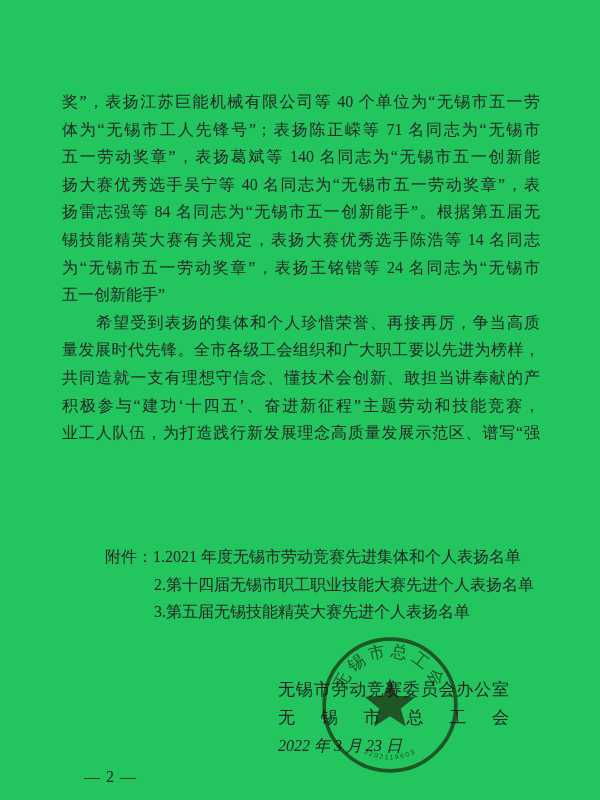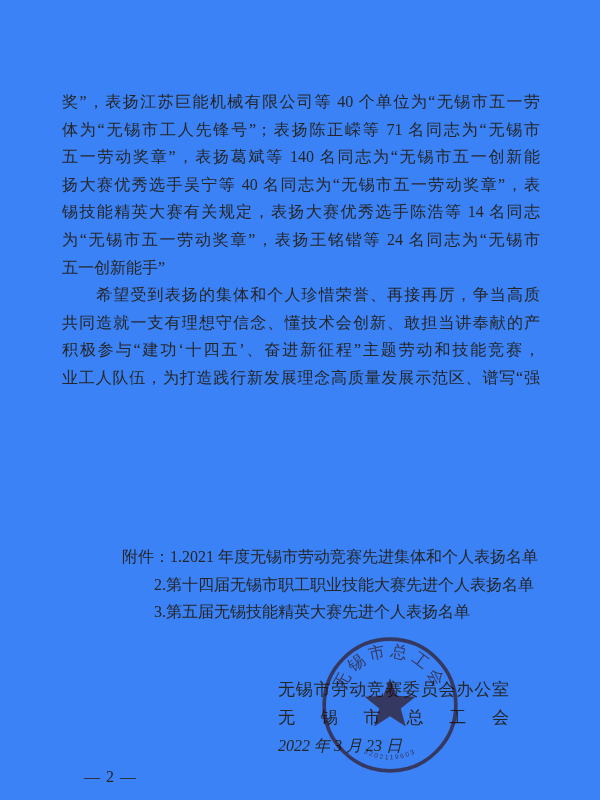--- a/index.html
+++ b/index.html
@@ -1,39 +1,39 @@
 <!DOCTYPE html>
 <html><head>
 <meta charset="utf-8">
 <style>
   html,body { margin:0; padding:0; background:#888; }
   .page {
     position:relative;
     width:600px; height:800px;
     margin:0 auto;
-    background:#3b82f6;
+    background:#22c55e;
     font-family:"Liberation Serif","DejaVu Serif",serif;
     color:#262626;
     overflow:hidden;
   }
   .body-text {
     position:absolute; left:62px; top:88px; width:478px;
     font-size:16px; line-height:27.6px;
   }
   .line {
     text-align:justify;
     text-align-last:justify;
     height:27.6px; overflow:hidden;
   }
   .line.no-just { text-align-last:left; }
   .attachments {
     position:absolute; left:105px; top:543px; width:450px;
     font-size:16px; line-height:27.5px;
   }
-  .att-row { white-space:nowrap;text-align:center; }
+  .att-row { white-space:nowrap; }
   .att-cont { padding-left:49px; white-space:nowrap; }
   .signature {
     position:absolute; left:278px; top:676px; width:231px;
     font-size:17px; line-height:28px;
   }
   .sig-org1 { text-align:justify; text-align-last:justify; height:28px; overflow:hidden; }
   .sig-org2 { text-align:justify; text-align-last:justify; height:28px; overflow:hidden; }
   .sig-date { font-size:16px;font-style:italic; }
   .seal {
     position:absolute; left:318px; top:633px; width:144px; height:144px;
@@ -49,26 +49,28 @@
 <body>
 
 <div class="page">
 
   <div class="body-text">
     <div>
         <div class="line">奖”，表扬江苏巨能机械有限公司等 40 个单位为“无锡市五一劳</div>
         <div class="line">体为“无锡市工人先锋号”；表扬陈正嵘等 71 名同志为“无锡市</div>
         <div class="line">五一劳动奖章”，表扬葛斌等 140 名同志为“无锡市五一创新能</div>
         <div class="line">扬大赛优秀选手吴宁等 40 名同志为“无锡市五一劳动奖章”，表</div>
+        <div class="line">扬雷志强等 84 名同志为“无锡市五一创新能手”。根据第五届无</div>
         <div class="line">锡技能精英大赛有关规定，表扬大赛优秀选手陈浩等 14 名同志</div>
         <div class="line">为“无锡市五一劳动奖章”，表扬王铭锴等 24 名同志为“无锡市</div>
         <div class="line no-just">五一创新能手”</div>
       </div>
     <div>
         <div class="line">　　希望受到表扬的集体和个人珍惜荣誉、再接再厉，争当高质</div>
+        <div class="line">量发展时代先锋。全市各级工会组织和广大职工要以先进为榜样，</div>
         <div class="line">共同造就一支有理想守信念、懂技术会创新、敢担当讲奉献的产</div>
         <div class="line">积极参与“建功‘十四五’、奋进新征程”主题劳动和技能竞赛，</div>
         <div class="line">业工人队伍，为打造践行新发展理念高质量发展示范区、谱写“强</div>
       </div>
   </div>
 
   <div class="attachments">
     <div class="att-row"><span>附件：</span><span>1.2021 年度无锡市劳动竞赛先进集体和个人表扬名单</span></div>
     <div class="att-cont">2.第十四届无锡市职工职业技能大赛先进个人表扬名单</div>
     <div class="att-cont">3.第五届无锡技能精英大赛先进个人表扬名单</div>

